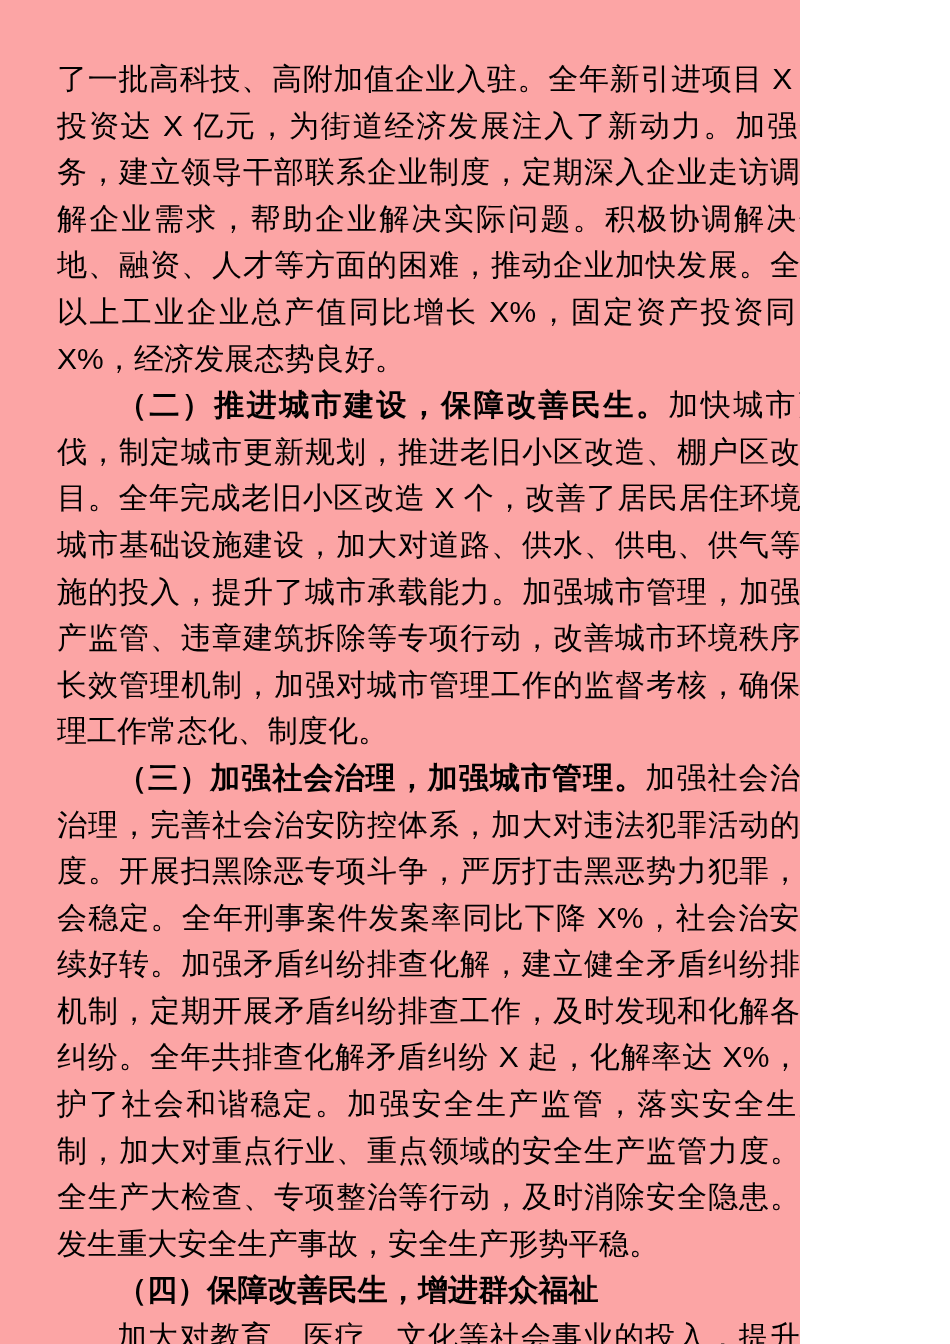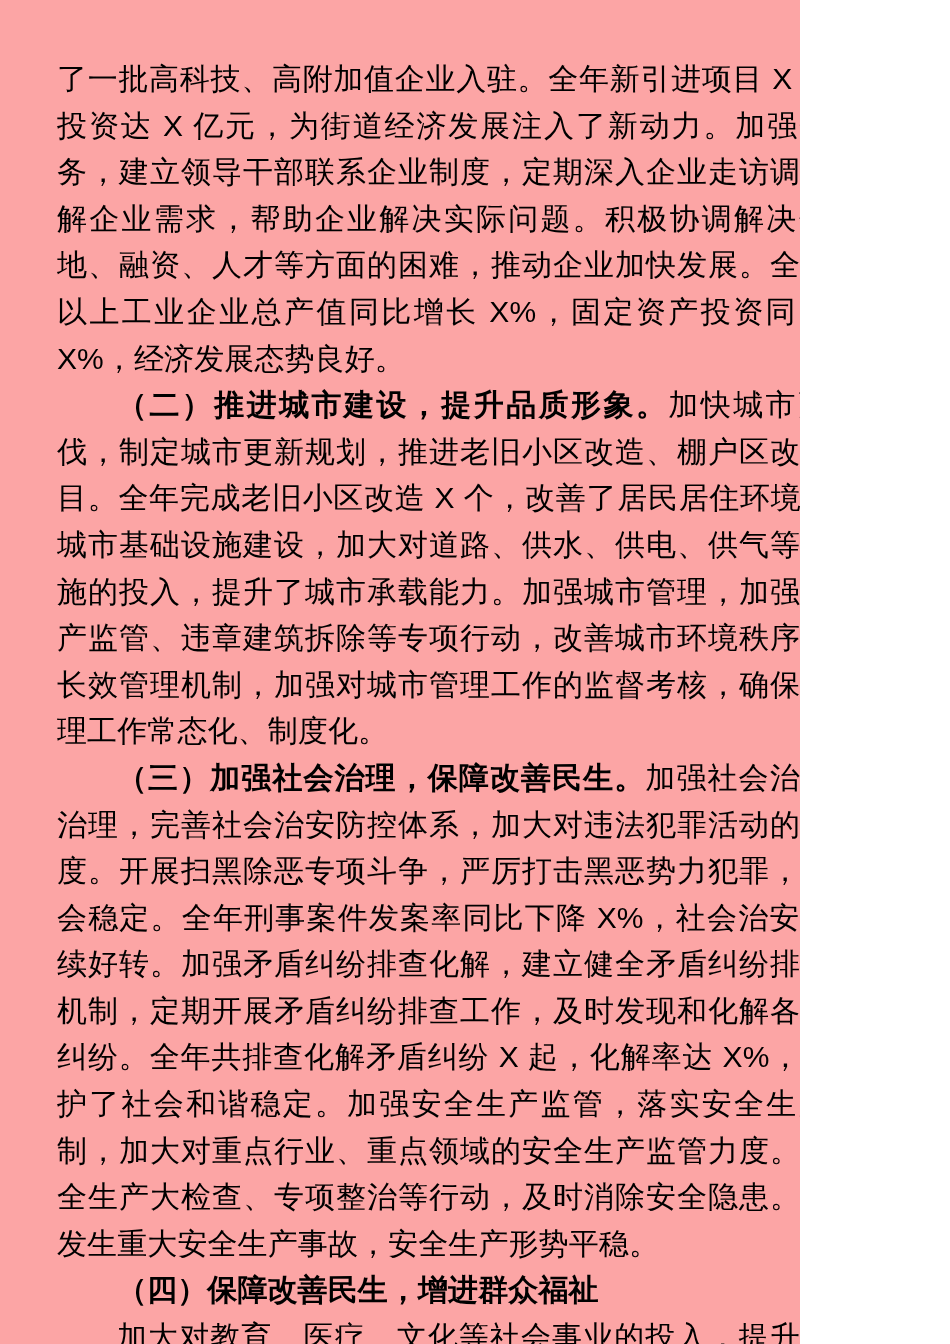--- a/index.html
+++ b/index.html
@@ -54,22 +54,22 @@
   }
 </style>
 </head>
 <body>
 
 <div class="page">
   <div class="doc-body">
 
     <p class="para cont">了一批高科技、高附加值企业入驻。全年新引进项目 X 个，总投资达 X 亿元，为街道经济发展注入了新动力。加强企业服务，建立领导干部联系企业制度，定期深入企业走访调研，了解企业需求，帮助企业解决实际问题。积极协调解决企业用地、融资、人才等方面的困难，推动企业加快发展。全年规模以上工业企业总产值同比增长 X%，固定资产投资同比增长 X%，经济发展态势良好。</p>
 
-    <p class="para indent"><span class="lead">（二）</span><span class="lead">推进城市建设，提升品质形象。</span><span>加快城市更新步伐，制定城市更新规划，推进老旧小区改造、棚户区改造等项目。全年完成老旧小区改造 X 个，改善了居民居住环境。加强城市基础设施建设，加大对道路、供水、供电、供气等基础设施的投入，提升了城市承载能力。加强城市管理，加强安全生产监管、违章建筑拆除等专项行动，改善城市环境秩序。建立长效管理机制，加强对城市管理工作的监督考核，确保城市管理工作常态化、制度化。</span></p>
+    <p class="para indent"><span class="lead">（二）</span><span class="lead">推进城市建设，保障改善民生。</span><span>加快城市更新步伐，制定城市更新规划，推进老旧小区改造、棚户区改造等项目。全年完成老旧小区改造 X 个，改善了居民居住环境。加强城市基础设施建设，加大对道路、供水、供电、供气等基础设施的投入，提升了城市承载能力。加强城市管理，加强安全生产监管、违章建筑拆除等专项行动，改善城市环境秩序。建立长效管理机制，加强对城市管理工作的监督考核，确保城市管理工作常态化、制度化。</span></p>
 
-    <p class="para indent"><span class="lead">（三）</span><span class="lead">加强社会治理，保障改善民生。</span><span>加强社会治安综合治理，完善社会治安防控体系，加大对违法犯罪活动的打击力度。开展扫黑除恶专项斗争，严厉打击黑恶势力犯罪，维护社会稳定。全年刑事案件发案率同比下降 X%，社会治安形势持续好转。加强矛盾纠纷排查化解，建立健全矛盾纠纷排查化解机制，定期开展矛盾纠纷排查工作，及时发现和化解各类矛盾纠纷。全年共排查化解矛盾纠纷 X 起，化解率达 X%，有效维护了社会和谐稳定。加强安全生产监管，落实安全生产责任制，加大对重点行业、重点领域的安全生产监管力度。开展安全生产大检查、专项整治等行动，及时消除安全隐患。全年未发生重大安全生产事故，安全生产形势平稳。</span></p>
+    <p class="para indent"><span class="lead">（三）</span><span class="lead">加强社会治理，加强城市管理。</span><span>加强社会治安综合治理，完善社会治安防控体系，加大对违法犯罪活动的打击力度。开展扫黑除恶专项斗争，严厉打击黑恶势力犯罪，维护社会稳定。全年刑事案件发案率同比下降 X%，社会治安形势持续好转。加强矛盾纠纷排查化解，建立健全矛盾纠纷排查化解机制，定期开展矛盾纠纷排查工作，及时发现和化解各类矛盾纠纷。全年共排查化解矛盾纠纷 X 起，化解率达 X%，有效维护了社会和谐稳定。加强安全生产监管，落实安全生产责任制，加大对重点行业、重点领域的安全生产监管力度。开展安全生产大检查、专项整治等行动，及时消除安全隐患。全年未发生重大安全生产事故，安全生产形势平稳。</span></p>
 
     <p class="para heading-only"><span>（四）</span><span>保障改善民生，增进群众福祉</span></p>
 
     <p class="para indent">加大对教育、医疗、文化等社会事业的投入，提升公共服务水平。新</p>
 
   </div>
 </div>
 
 </body></html>

